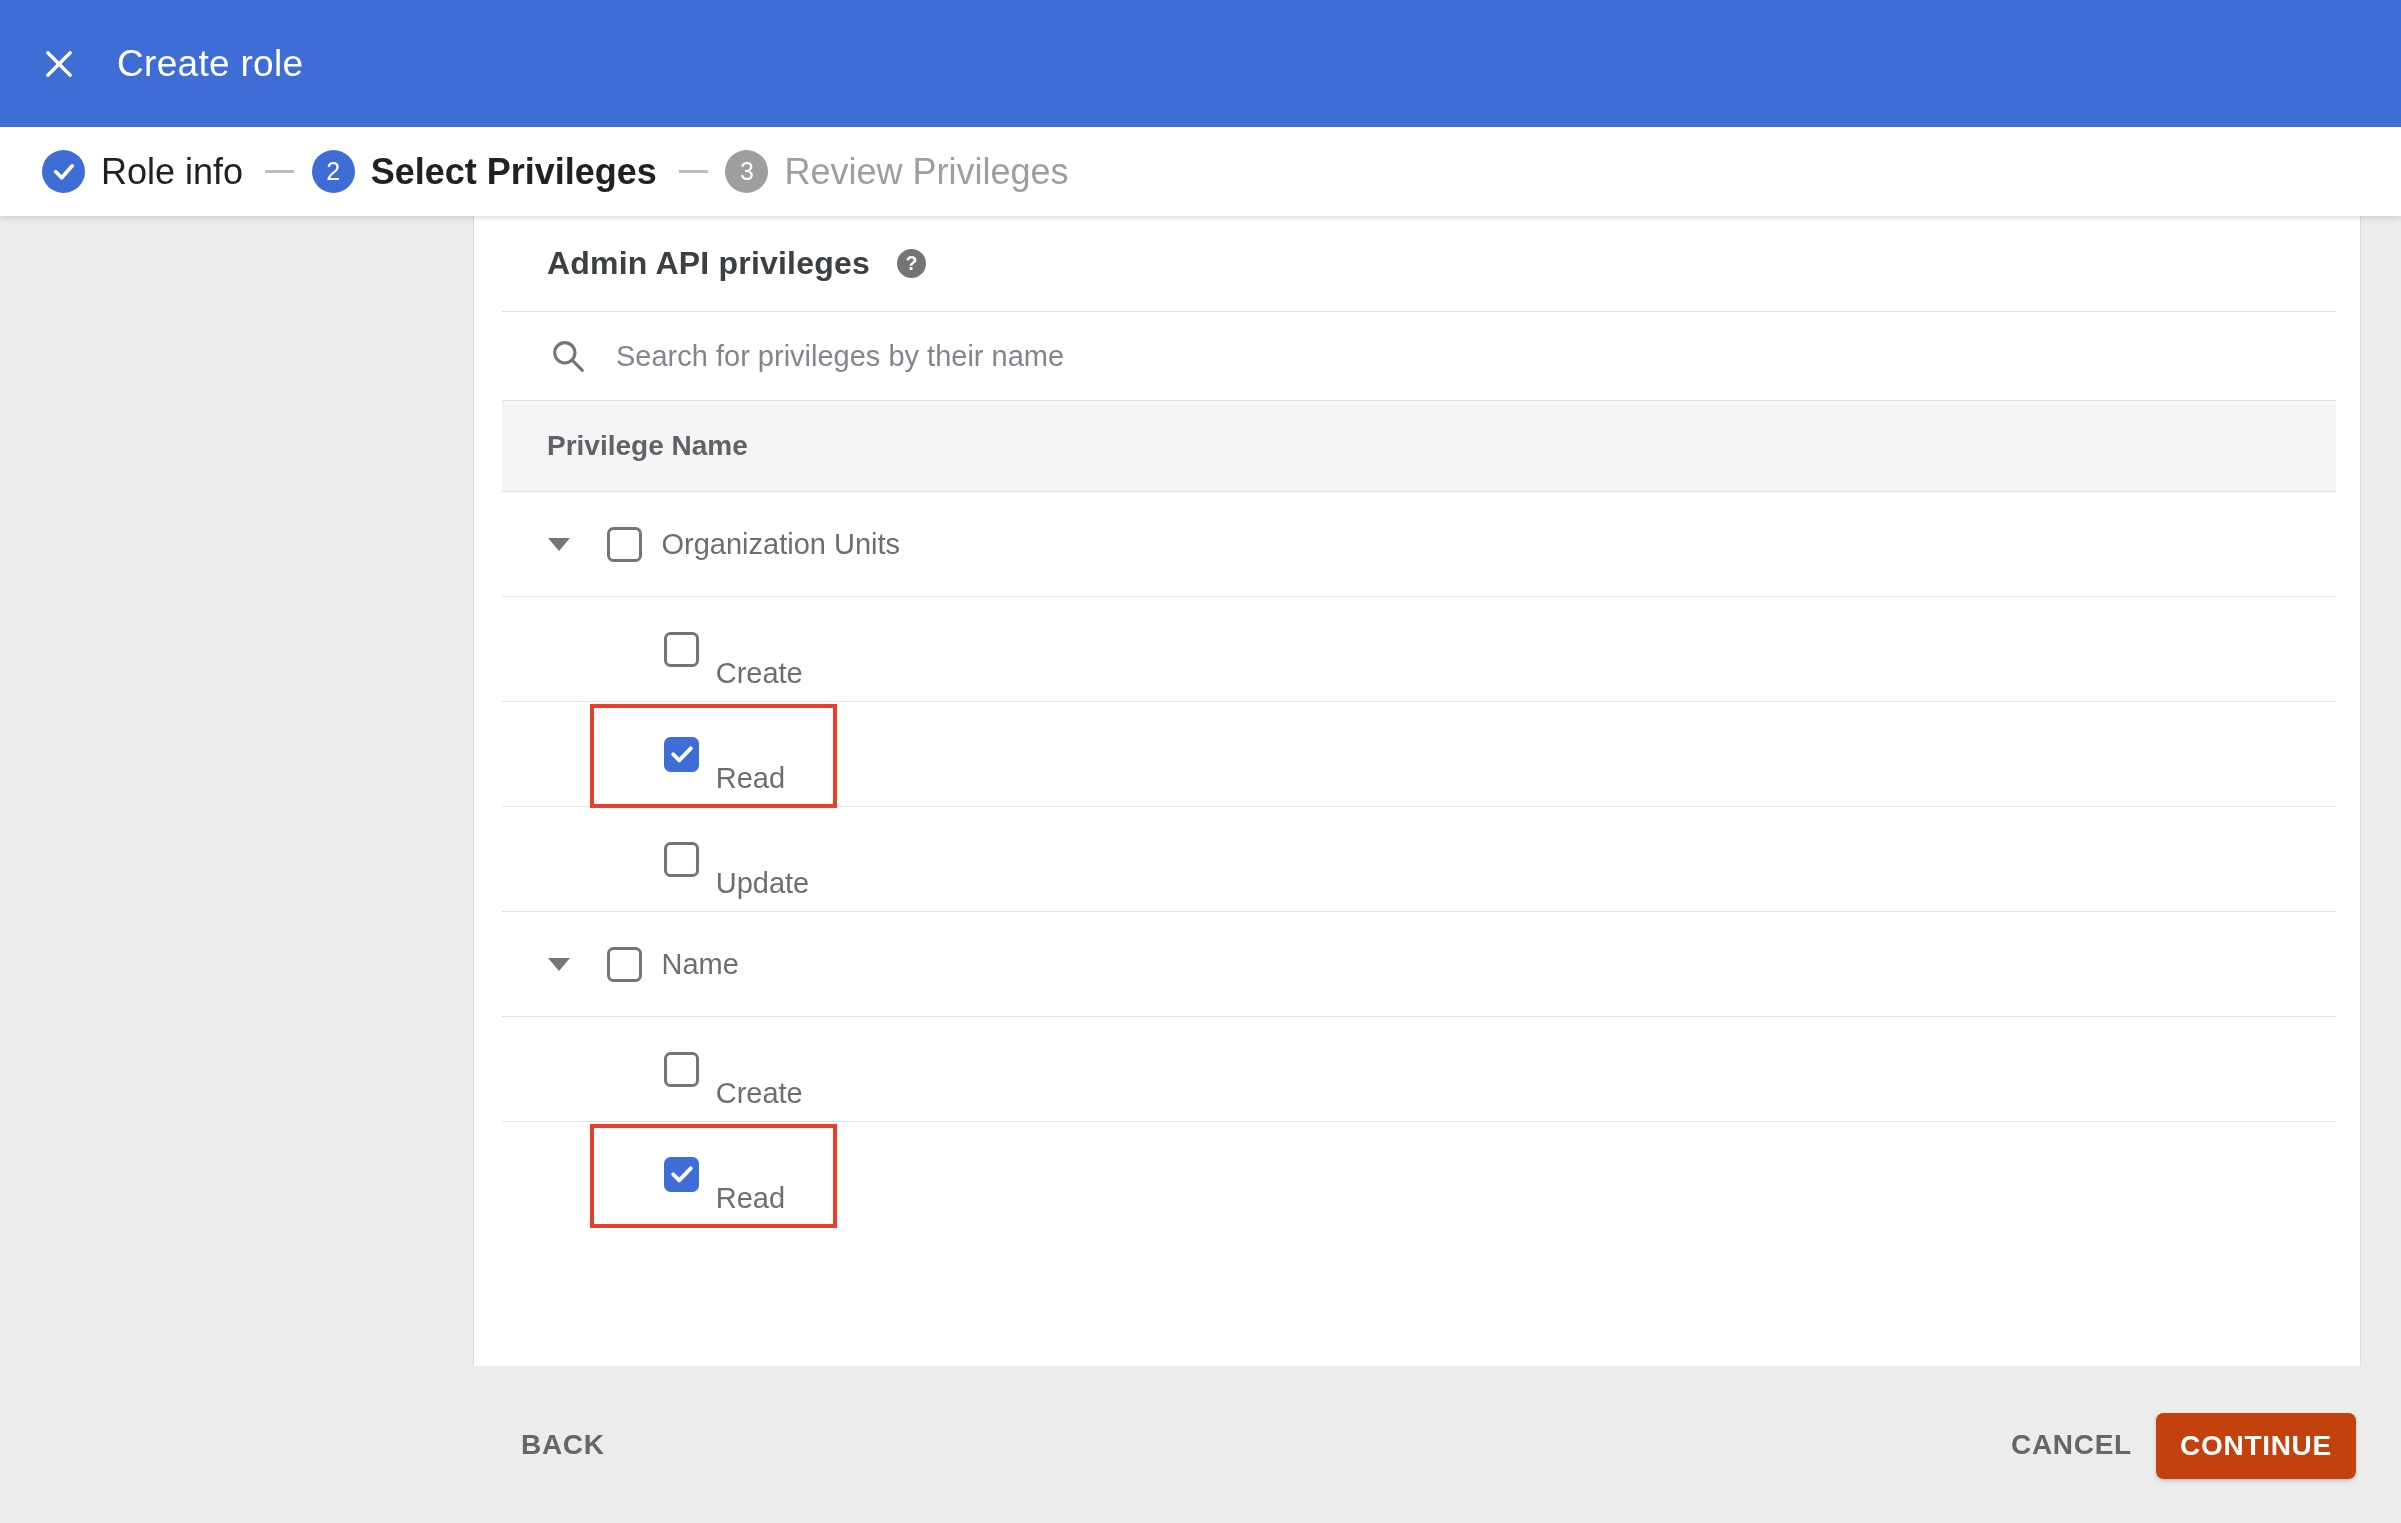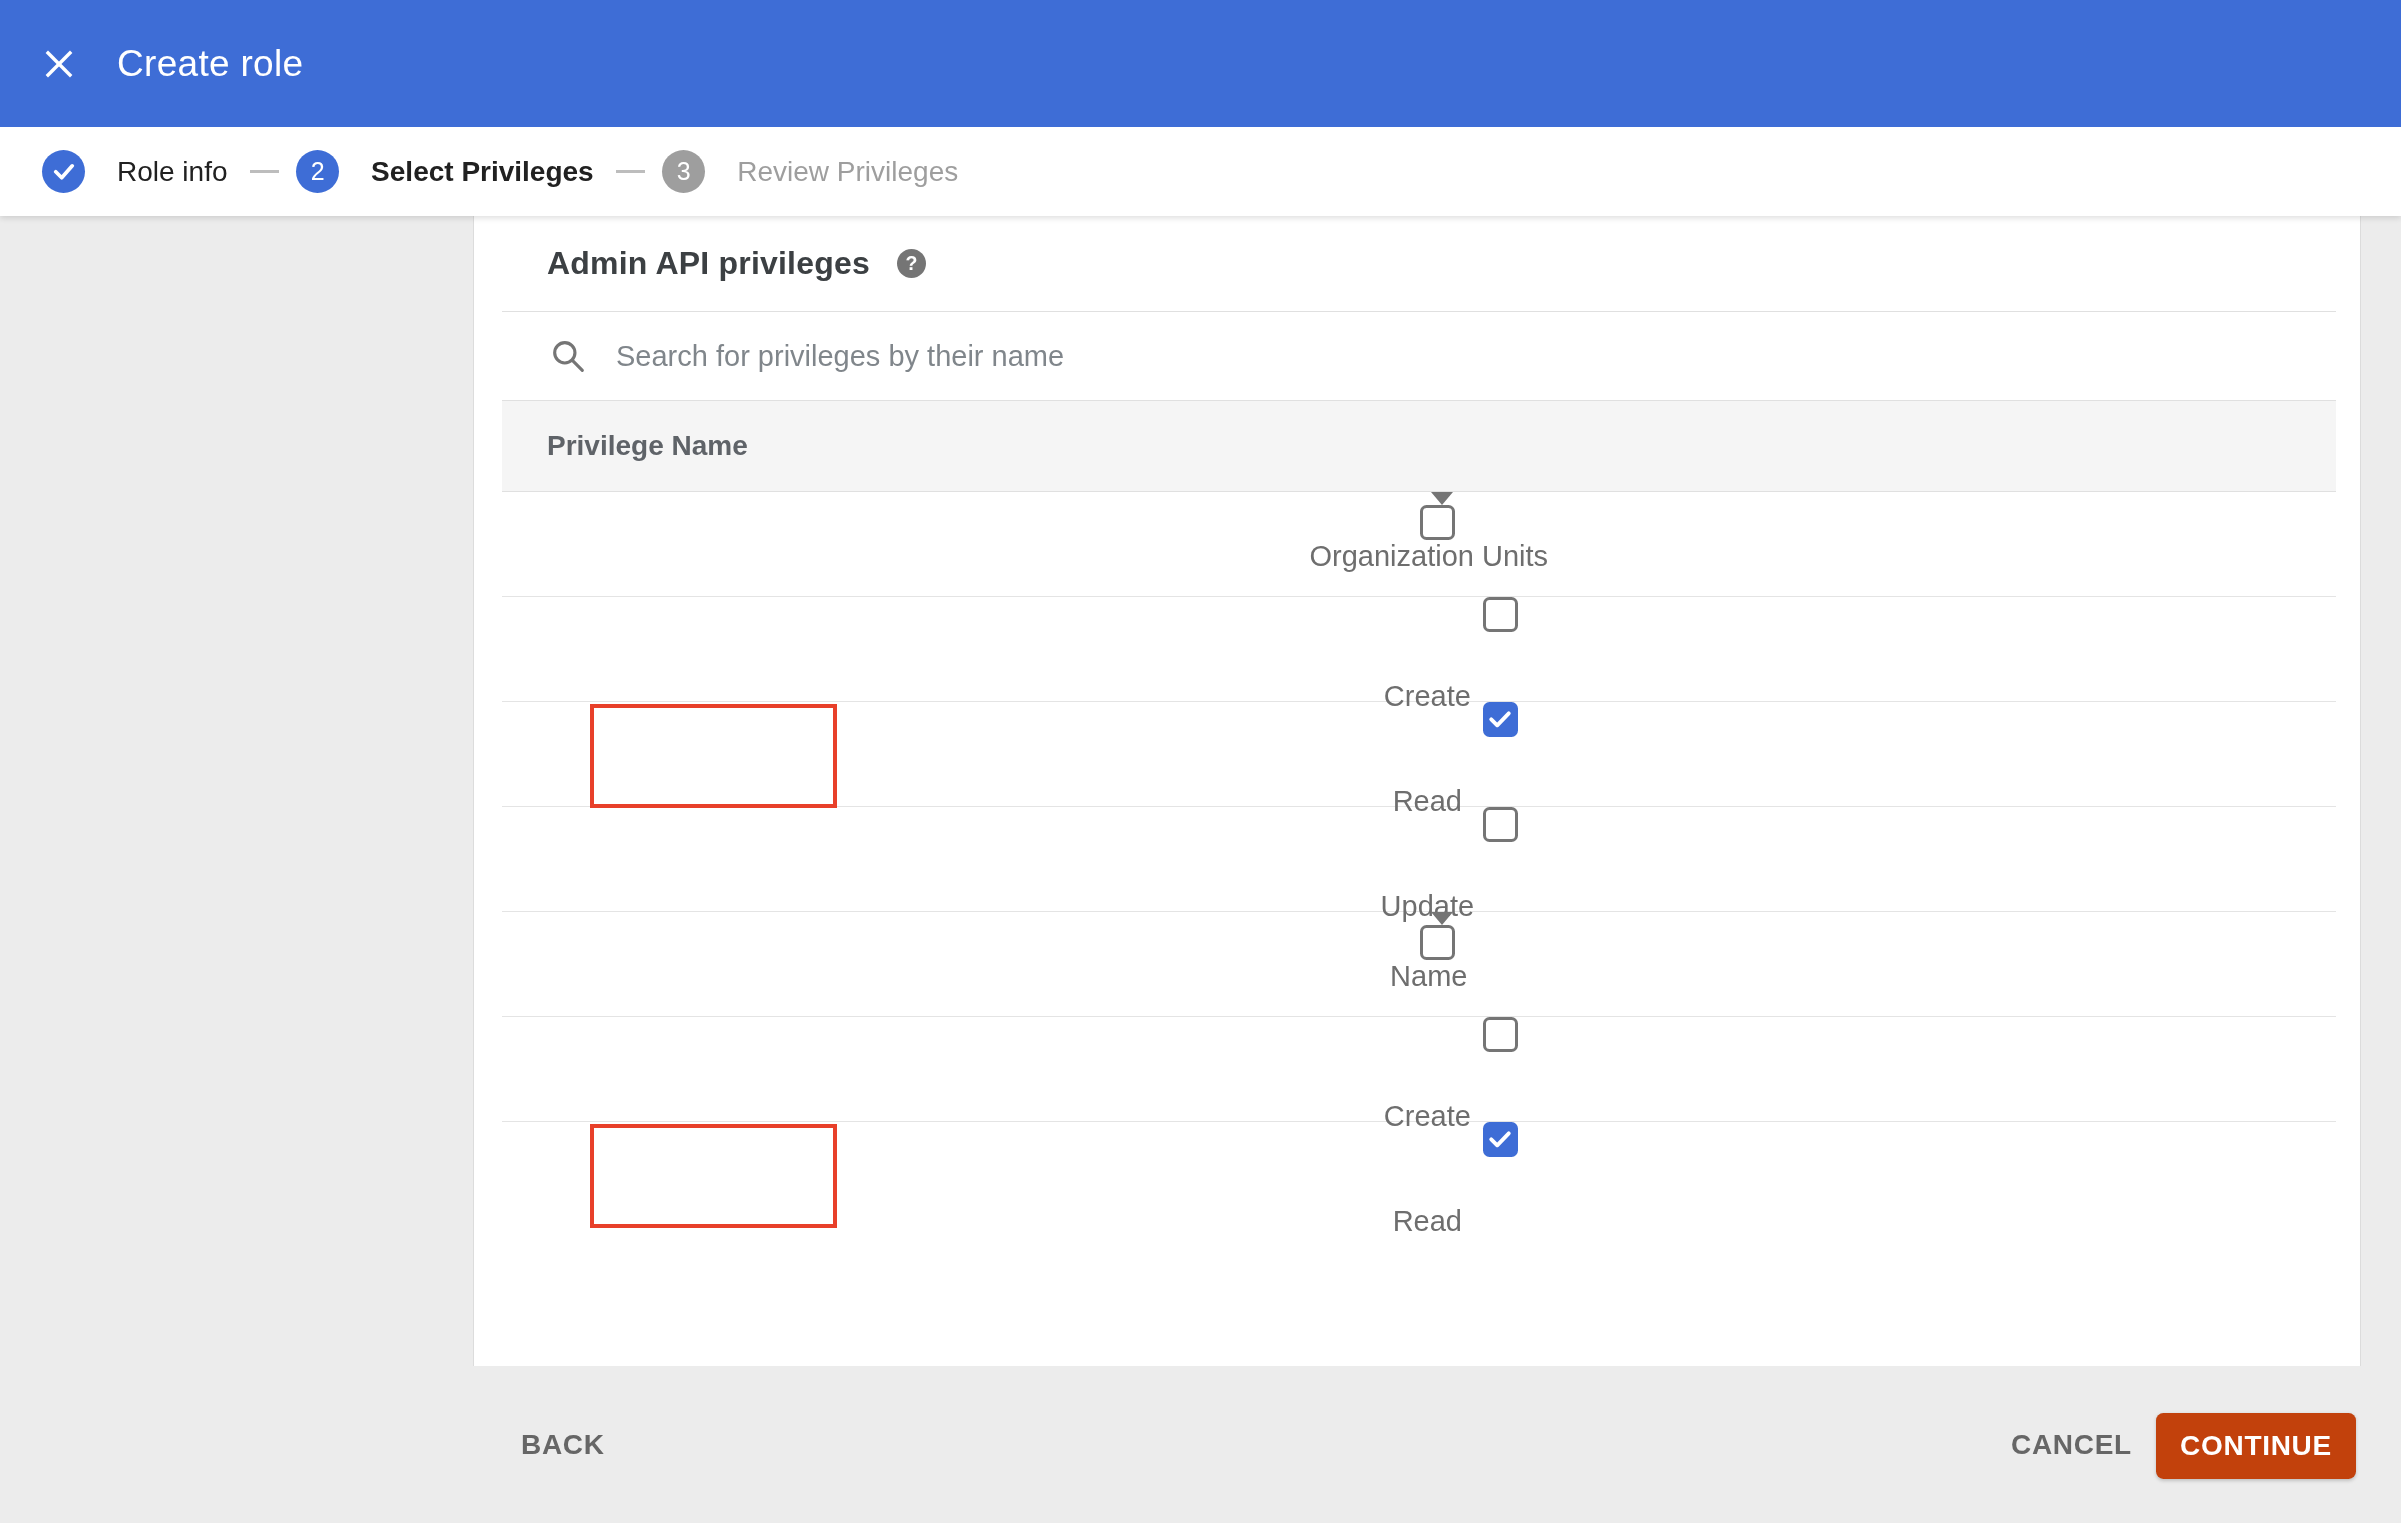--- a/index.html
+++ b/index.html
@@ -23,21 +23,21 @@
     box-shadow:0 2.8px 5.6px rgba(0,0,0,0.12);z-index:9;
   }
   .step{display:flex;align-items:center;cursor:pointer;}
   .step-circle{
     width:43px;height:43px;border-radius:50%;flex:0 0 auto;
     display:flex;align-items:center;justify-content:center;
     color:#fff;font-size:25px;
   }
   .step-circle.done,.step-circle.active{background:#3E6DD6;}
   .step-circle.future{background:#9E9E9E;}
-  .step-label{margin-left:32px;font-size:28px;color:#212121;white-space:nowrap;}
+  .step-label{margin-left:16px;font-size:36px;color:#212121;white-space:nowrap;}
   .step-label.bold{font-weight:bold;}
   .step-label.muted{color:#9E9E9E;}
   .step-sep{width:29px;height:2.8px;background:#BDBDBD;margin:0 17.6px 0 22px;flex:0 0 auto;}
   
   .main{position:absolute;top:216px;left:0;width:2401px;height:1150px;}
   .panel{
     position:absolute;left:473px;top:0;width:1888px;height:1150px;background:#FFFFFF;
     border-left:1.9px solid #DCDCDC;border-right:1.9px solid #DCDCDC;box-sizing:border-box;
   }
   .content{position:absolute;left:28px;top:0;width:1834px;}
@@ -61,21 +61,21 @@
     width:1392px;
   }
   .search-input::placeholder{color:#80868B;opacity:1;}
   .table-head{
     height:91px;background:#F5F5F5;border-bottom:1.9px solid #E0E0E0;box-sizing:border-box;
     display:flex;align-items:center;padding-left:45px;
     font-size:28px;font-weight:bold;color:#5F6368;
   }
   .row{
     position:relative;height:105px;border-bottom:1.9px solid #E4E4E4;box-sizing:border-box;
-    display:flex;align-items:center;flex-direction:column;
+    display:flex;align-items:center;
   }
   .row:last-child{border-bottom:none;}
   .tri{
     margin-left:46px;width:0;height:0;flex:0 0 auto;cursor:pointer;
     border-left:11px solid transparent;border-right:11px solid transparent;border-top:13px solid #757575;
   }
   .cb{
     width:35px;height:35px;box-sizing:border-box;border:3.7px solid #757575;border-radius:6.5px;
     background:#FFFFFF;flex:0 0 auto;cursor:pointer;
   }

